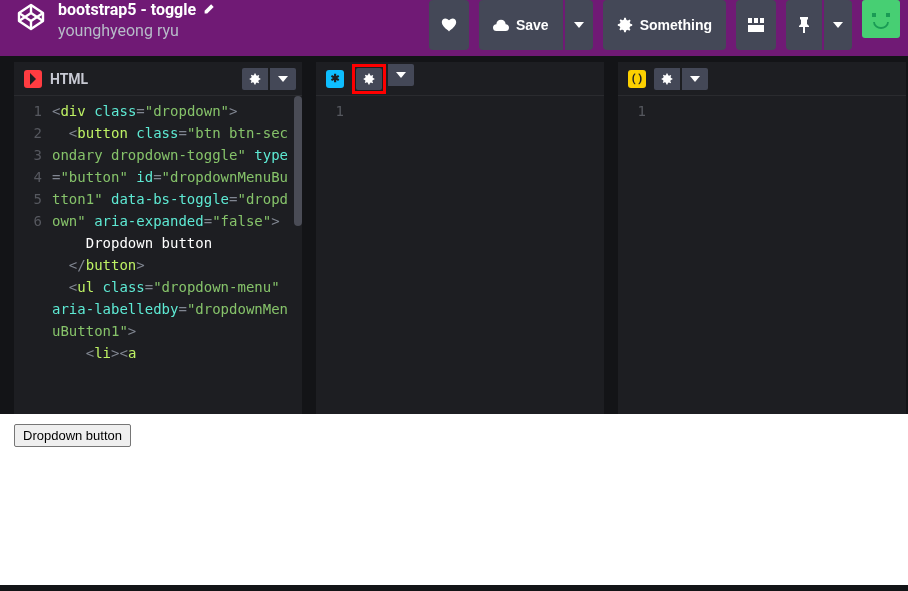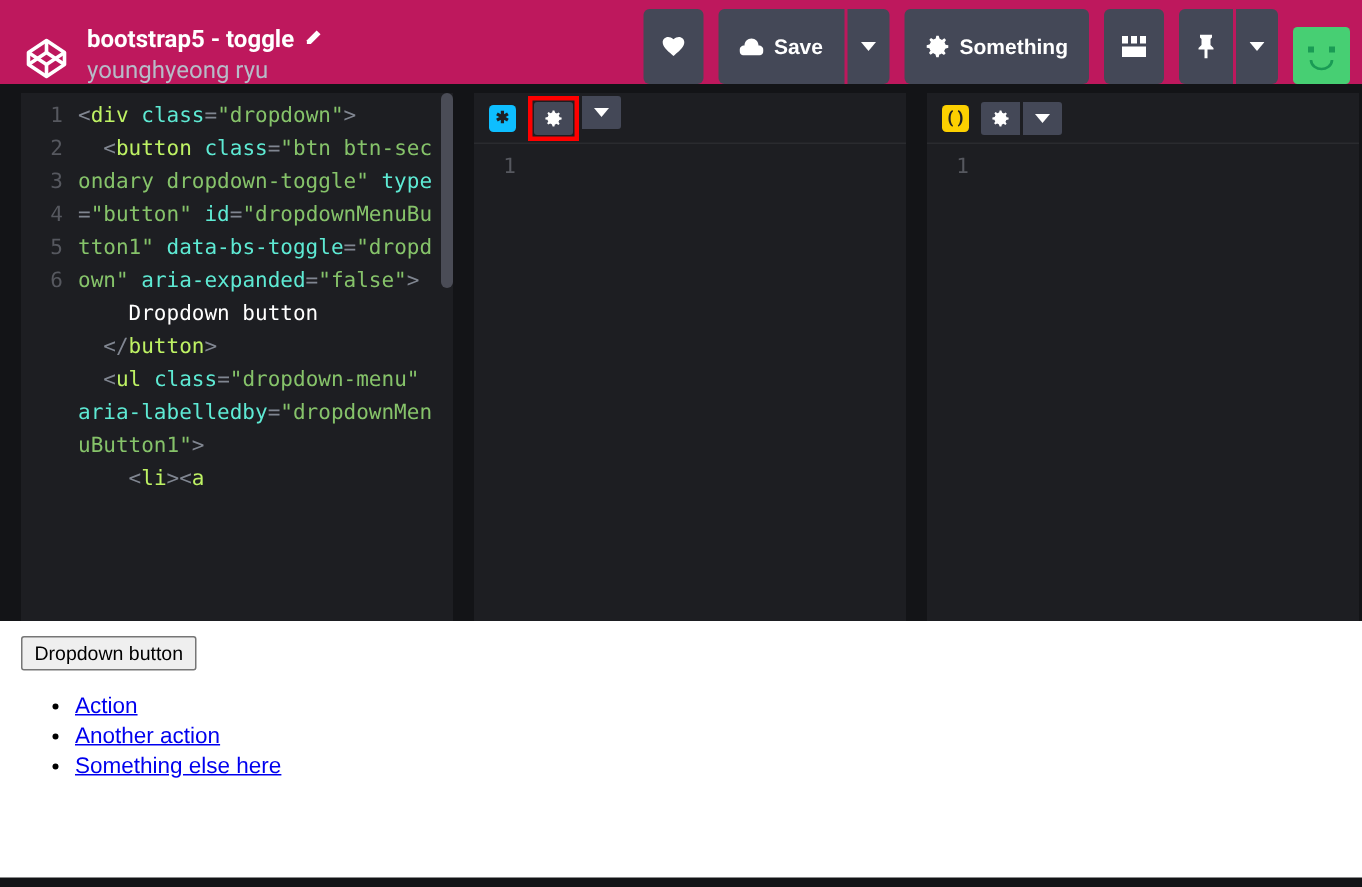--- a/index.html
+++ b/index.html
@@ -1,17 +1,17 @@
 <!DOCTYPE html>
 <html><head>
 <meta charset="utf-8">
 <style>
 * { margin: 0; padding: 0; box-sizing: border-box; }
 body { font-family: -apple-system, BlinkMacSystemFont, "Segoe UI", Roboto, sans-serif; background: #131417; width: 908px; height: 591px; overflow: hidden; }
-.header { display: flex; align-items: flex-end; height: 56px; background: #be185d; padding: 0 8px 0 14px; gap: 10px; }
+.header { display: flex; align-items: flex-start; height: 56px; background: #701a75; padding: 0 8px 0 14px; gap: 10px; }
 .logo-box { width: 34px; height: 34px; display: flex; align-items: center; justify-content: center; }
 .title-area { flex: 1; display: flex; flex-direction: column; justify-content: center; }
 .pen-title { color: #fff; font-size: 16px; font-weight: 700; display: flex; align-items: center; gap: 6px; }
 .pen-author { color: #b7bbc8; font-size: 16px; margin-top: 2px; }
 .btn { background: #444857; color: #fff; border: none; height: 50px; display: inline-flex; align-items: center; justify-content: center; padding: 0 14px; font-size: 14px; font-weight: 600; border-radius: 4px; cursor: pointer; gap: 7px; }
 .btn-icon-only { padding: 0 12px; }
 .btn-narrow { padding: 0 9px; }
 .btn-group { display: flex; gap: 2px; }
 .btn-group .btn:first-child { border-top-right-radius: 0; border-bottom-right-radius: 0; }
 .btn-group .btn:last-child { border-top-left-radius: 0; border-bottom-left-radius: 0; }
@@ -122,20 +122,40 @@
         <rect fill="#1a9b55" x="3" y="6" width="4" height="4"></rect>
         <rect fill="#1a9b55" x="17" y="6" width="4" height="4"></rect>
         <path fill="none" stroke="#1a9b55" stroke-width="1.8" d="M5 15c0 4 4 6 7 6s7-2 7-6"></path>
       </svg>
   </div>
 </div>
 
 <div class="editors">
 
   <div class="editor-col">
+    <div class="editor-header">
+      <div class="lang-badge lang-html">
+        <svg width="10" height="12" viewBox="0 0 10 12">
+            <path fill="#1d1e22" d="M2 0l6 6-6 6z"></path>
+          </svg>
+      </div>
+      <div class="editor-title">HTML</div>
+      <div class="editor-header-btns">
+        <button class="editor-header-btn">
+          <svg width="12" height="12" viewBox="0 0 20 20">
+              <path fill="#fff" d="M10 6a4 4 0 100 8 4 4 0 000-8zm9 5v-2l-2.3-.5c-.2-.7-.5-1.3-.9-1.9l1.3-2-1.4-1.4-2 1.3c-.6-.4-1.2-.7-1.9-.9L11 1H9l-.5 2.3c-.7.2-1.3.5-1.9.9l-2-1.3L3.2 4.3l1.3 2c-.4.6-.7 1.2-.9 1.9L1 9v2l2.3.5c.2.7.5 1.3.9 1.9l-1.3 2 1.4 1.4 2-1.3c.6.4 1.2.7 1.9.9L9 19h2l.5-2.3c.7-.2 1.3-.5 1.9-.9l2 1.3 1.4-1.4-1.3-2c.4-.6.7-1.2.9-1.9L19 11z"></path>
+            </svg>
+        </button>
+        <button class="editor-header-btn">
+          <svg width="10" height="6" viewBox="0 0 10 6">
+              <path fill="#fff" d="M0 0l5 6 5-6z"></path>
+            </svg>
+        </button>
+      </div>
+    </div>
     <div class="editor-body">
       <div class="gutter" id="html-gutter">
           <div>1</div>
           <div>2</div>
           <div>3</div>
           <div>4</div>
           <div>5</div>
           <div>6</div>
         </div>
       <div class="code" id="html-code"><div><span class="pnc">&lt;</span><span class="tag">div</span><span class="txt"> </span><span class="attr">class</span><span class="pnc">=</span><span class="str">"dropdown"</span><span class="pnc">&gt;</span></div><div><span class="txt">  </span><span class="pnc">&lt;</span><span class="tag">button</span><span class="txt"> </span><span class="attr">class</span><span class="pnc">=</span><span class="str">"btn btn-secondary dropdown-toggle"</span><span class="txt"> </span><span class="attr">type</span><span class="pnc">=</span><span class="str">"button"</span><span class="txt"> </span><span class="attr">id</span><span class="pnc">=</span><span class="str">"dropdownMenuButton1"</span><span class="txt"> </span><span class="attr">data-bs-toggle</span><span class="pnc">=</span><span class="str">"dropdown"</span><span class="txt"> </span><span class="attr">aria-expanded</span><span class="pnc">=</span><span class="str">"false"</span><span class="pnc">&gt;</span></div><div><span class="txt">    Dropdown button</span></div><div><span class="txt">  </span><span class="pnc">&lt;/</span><span class="tag">button</span><span class="pnc">&gt;</span></div><div><span class="txt">  </span><span class="pnc">&lt;</span><span class="tag">ul</span><span class="txt"> </span><span class="attr">class</span><span class="pnc">=</span><span class="str">"dropdown-menu"</span><span class="txt"> </span><span class="attr">aria-labelledby</span><span class="pnc">=</span><span class="str">"dropdownMenuButton1"</span><span class="pnc">&gt;</span></div><div><span class="txt">    </span><span class="pnc">&lt;</span><span class="tag">li</span><span class="pnc">&gt;&lt;</span><span class="tag">a</span></div></div>
@@ -190,18 +210,13 @@
           <div>1</div>
         </div>
       <div class="code"></div>
     </div>
   </div>
 
 </div>
 
 <div class="preview">
   <button class="dd-btn">Dropdown button</button>
-  <ul id="preview-list">
-      <li><a href="#">Action</a></li>
-      <li><a href="#">Another action</a></li>
-      <li><a href="#">Something else here</a></li>
-    </ul>
 </div>
 
 </body></html>

